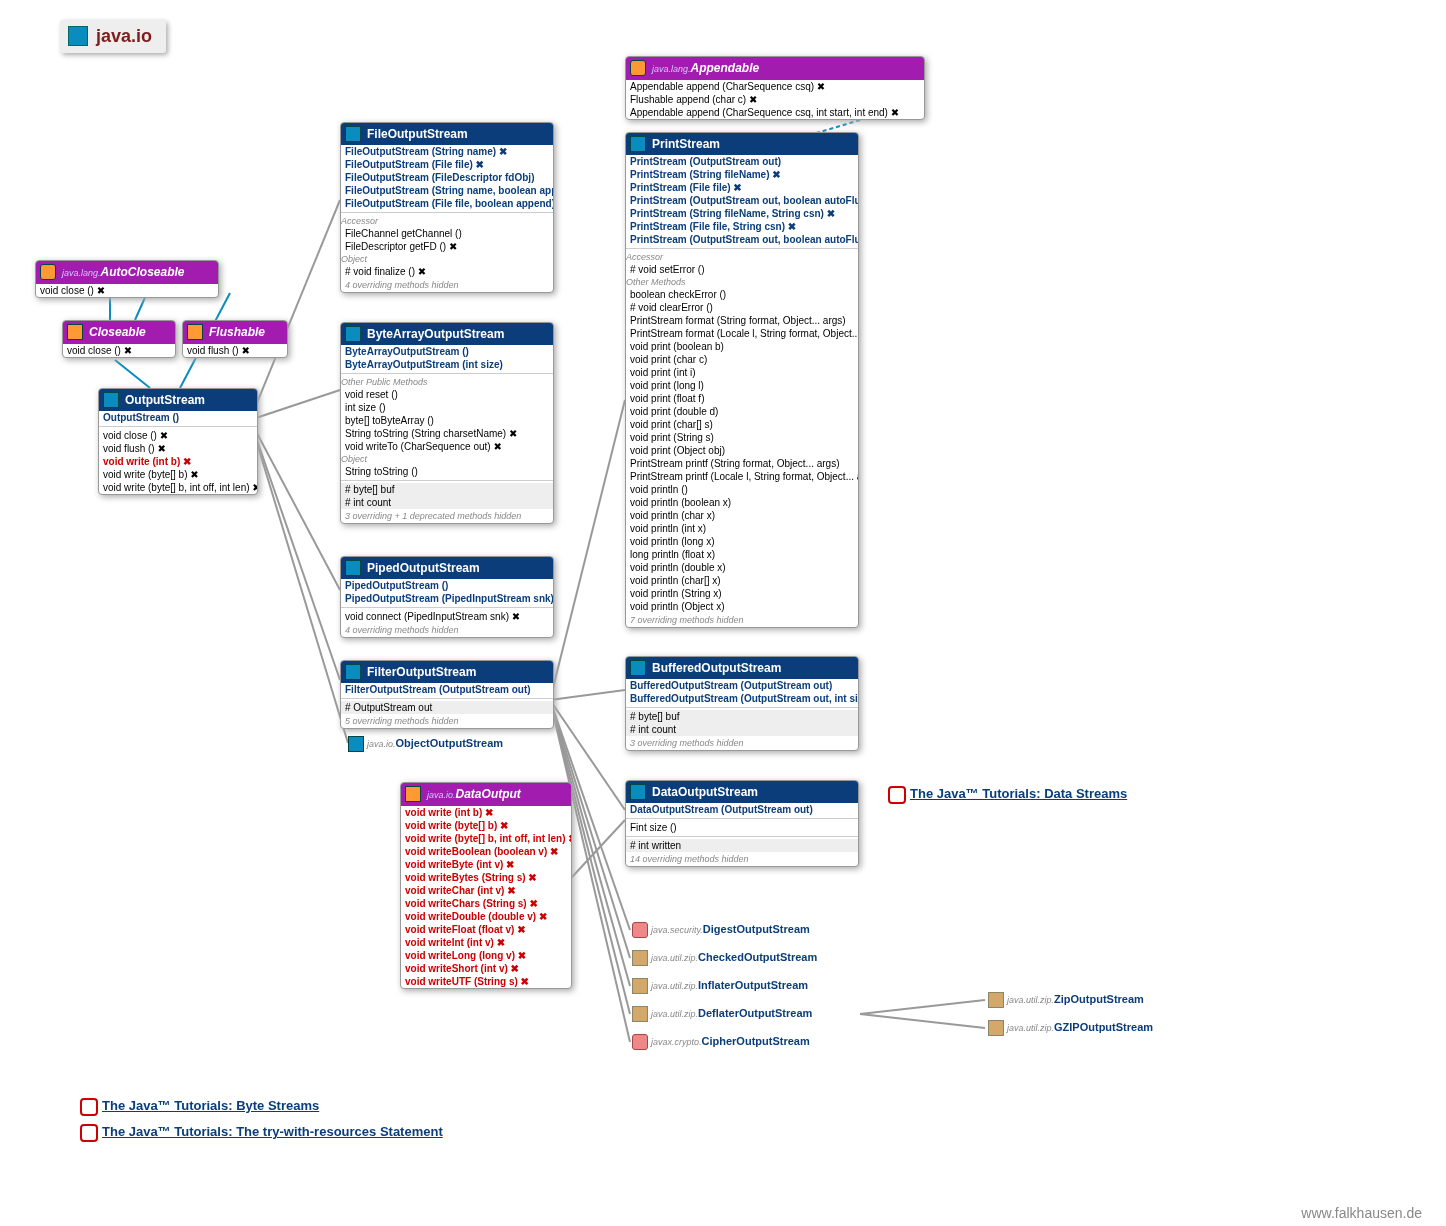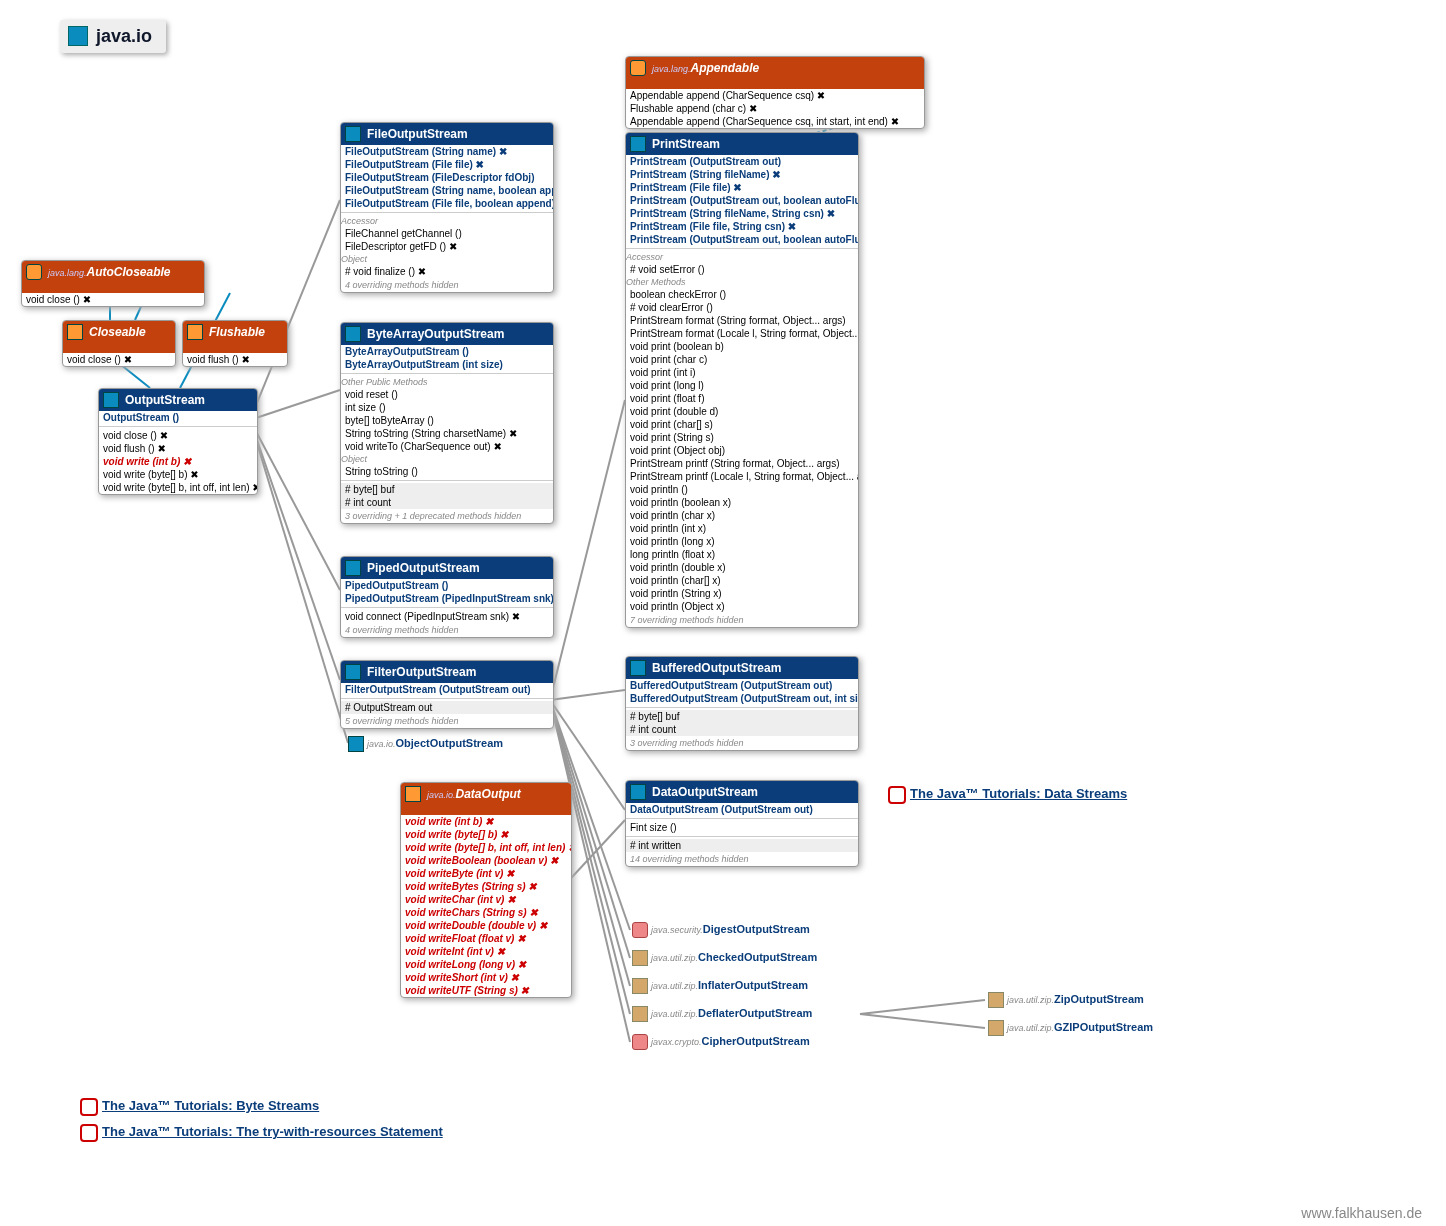--- a/index.html
+++ b/index.html
@@ -1,26 +1,26 @@
 <!DOCTYPE html>
 <html><head>
 <meta charset="utf-8">
 <style>
 body{margin:0;font-family:Arial,Helvetica,sans-serif;font-size:10px;background:#fff;width:1446px;height:1226px;position:relative}
-.pkgTitle{position:absolute;left:60px;top:20px;font-size:18px;font-weight:bold;color:#0f172a;background:#eee;padding:6px 14px 6px 36px;border-radius:3px;box-shadow:2px 2px 5px #aaa}
+.pkgTitle{position:absolute;left:60px;top:20px;font-size:18px;font-weight:bold;color:#7f1d1d;background:#eee;padding:6px 14px 6px 36px;border-radius:3px;box-shadow:2px 2px 5px #aaa}
 .pkgTitle .ico{position:absolute;left:8px;top:6px;width:18px;height:18px;background:#0a8cbf;border:1px solid #066}
 .box{position:absolute;border:1px solid #999;border-radius:4px;box-shadow:2px 2px 6px #aaa;background:#fff;overflow:hidden}
 .hdrClass{background:#0a3d7a;color:#fff;font-weight:bold;padding:4px 6px 4px 26px;position:relative;font-size:12px}
-.hdrIface{background:#c2410c;color:#fff;font-weight:bold;font-style:italic;padding:4px 6px 14px 26px;position:relative;font-size:12px}
+.hdrIface{background:#a21caf;color:#fff;font-weight:bold;font-style:italic;padding:4px 6px 5px 26px;position:relative;font-size:12px}
 .hdrClass .ico,.hdrIface .ico{position:absolute;left:4px;top:3px;width:14px;height:14px;background:#0a8cbf;border:1px solid #044}
 .hdrIface .ico{background:#ff9933}
 .iconCoffee{background:#ff9933 !important;border-radius:3px}
 .row{padding:1px 4px;white-space:nowrap}
 .row .name{color:#0a3d7a;font-weight:bold}
-.row .nameI{color:#c00;font-style:italic;font-weight:bold}
+.row .nameI{color:#c00;font-weight:bold}
 .sect{color:#888;font-style:italic;padding:1px 0;font-size:9px}
 .sep{border-top:1px solid #ccc;margin:2px 0}
 .fieldSect{background:#eee;padding:1px 4px}
 .footer{color:#888;font-style:italic;padding:2px 4px;font-size:9px}
 .link{position:absolute;color:#0a3d7a;text-decoration:underline;font-weight:bold;font-size:13px}
 .linkIco{display:inline-block;width:14px;height:14px;border:2px solid #c00;border-radius:4px;vertical-align:middle;margin-right:4px}
 .extRef{position:absolute;font-weight:bold;font-size:11px}
 .extRef .pkg{color:#888;font-style:italic;font-size:9px;font-weight:normal}
 .extRef .cls{color:#0a3d7a}
 .extIco{display:inline-block;width:14px;height:14px;background:#d4a76a;border:1px solid #886;vertical-align:middle;margin-right:3px}
@@ -58,21 +58,21 @@
  <line x1="860" y1="1014" x2="985" y2="1000"></line>
  <line x1="860" y1="1014" x2="985" y2="1028"></line>
 </g>
 <g stroke="#0a8cbf" stroke-width="2" fill="none" stroke-dasharray="4,3">
  <line x1="860" y1="120" x2="760" y2="150"></line>
 </g>
 </svg>
 
 <div class="pkgTitle"><span class="ico"></span><span>java.io</span></div>
 
-<div class="box" style="left:21px;top:260px;width:182px">
+<div class="box" style="left:35px;top:260px;width:182px">
 <div class="hdrIface"><span class="ico iconCoffee"></span><span class="pkgPref">java.lang.</span><span>AutoCloseable</span></div>
 <div class="row"><span>void  close () ✖</span></div>
 </div>
 
 <div class="box" style="left:62px;top:320px;width:112px">
 <div class="hdrIface"><span class="ico"></span><span>Closeable</span></div>
 <div class="row"><span>void  close () ✖</span></div>
 </div>
 
 <div class="box" style="left:182px;top:320px;width:104px">

